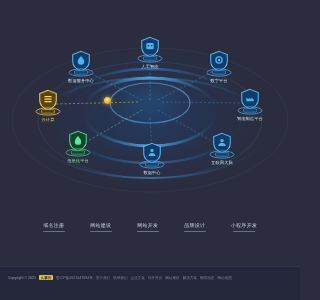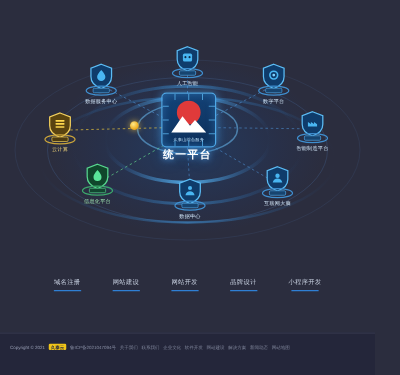--- a/index.html
+++ b/index.html
@@ -224,34 +224,20 @@
       </svg>
       <svg class="base" viewBox="0 0 26 9">
         <ellipse cx="13" cy="4.5" rx="12" ry="3.6" fill="none" stroke="#3f8fd0" stroke-width="1"></ellipse>
         <rect x="6.5" y="2.6" width="13" height="3.6" rx="1" fill="#17446f" stroke="#4a9bd8" stroke-width=".6"></rect>
       </svg>
       <div class="nlabel">数据中心</div>
     </div>
 
     <div class="marker" style="left:104px;top:97px"></div>
 
-    <div class="core">
-      <div class="core-chip">
-        <svg width="100%" height="100%" viewBox="0 0 42 42">
-          <circle cx="21" cy="15" r="9.5" fill="#e03a3a"></circle>
-          <path d="M7 31 16 18l6 7.5 4-4.5 9 10z" fill="#ffffff"></path>
-          <g stroke="#5bbcf5" stroke-width=".7" opacity=".85">
-            <path d="M0 10h5M0 21h5M0 32h5M37 10h5M37 21h5M37 32h5"></path>
-            <path d="M10 0v5M21 0v5M32 0v5M10 37v5M21 37v5M32 37v5"></path>
-          </g>
-        </svg>
-        <div class="chip-txt">久泰山综合服务</div>
-      </div>
-      <div class="core-label">统一平台</div>
-    </div>
   </div>
 
   <div class="nav">
     <div class="nav-item">
       <span class="t">域名注册</span>
       <span class="u"></span>
     </div>
     <div class="nav-item">
       <span class="t">网站建设</span>
       <span class="u"></span>

